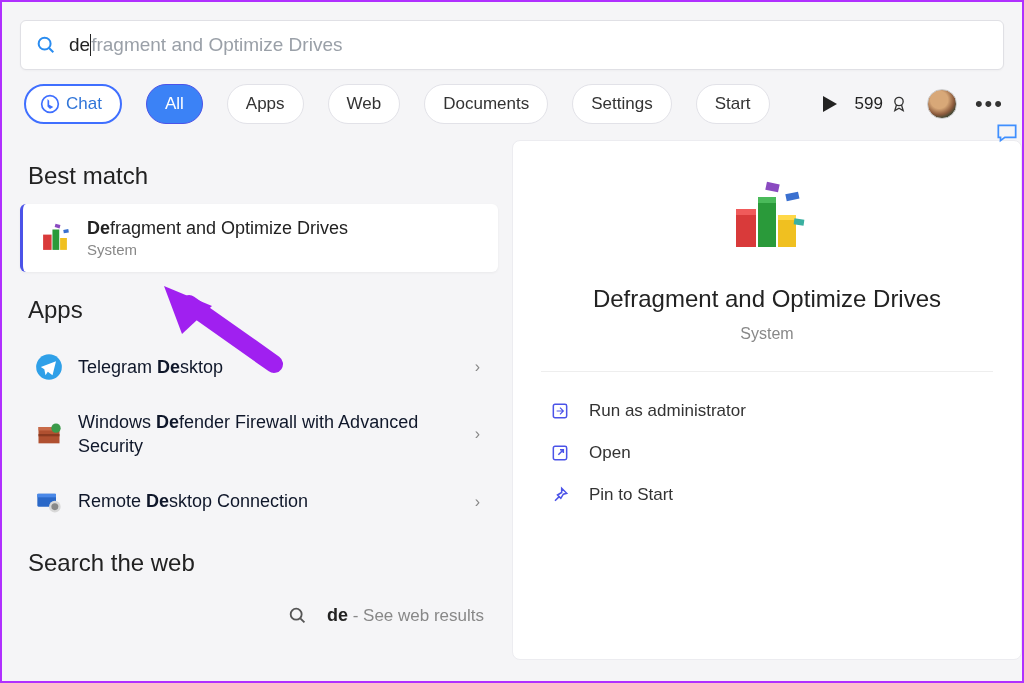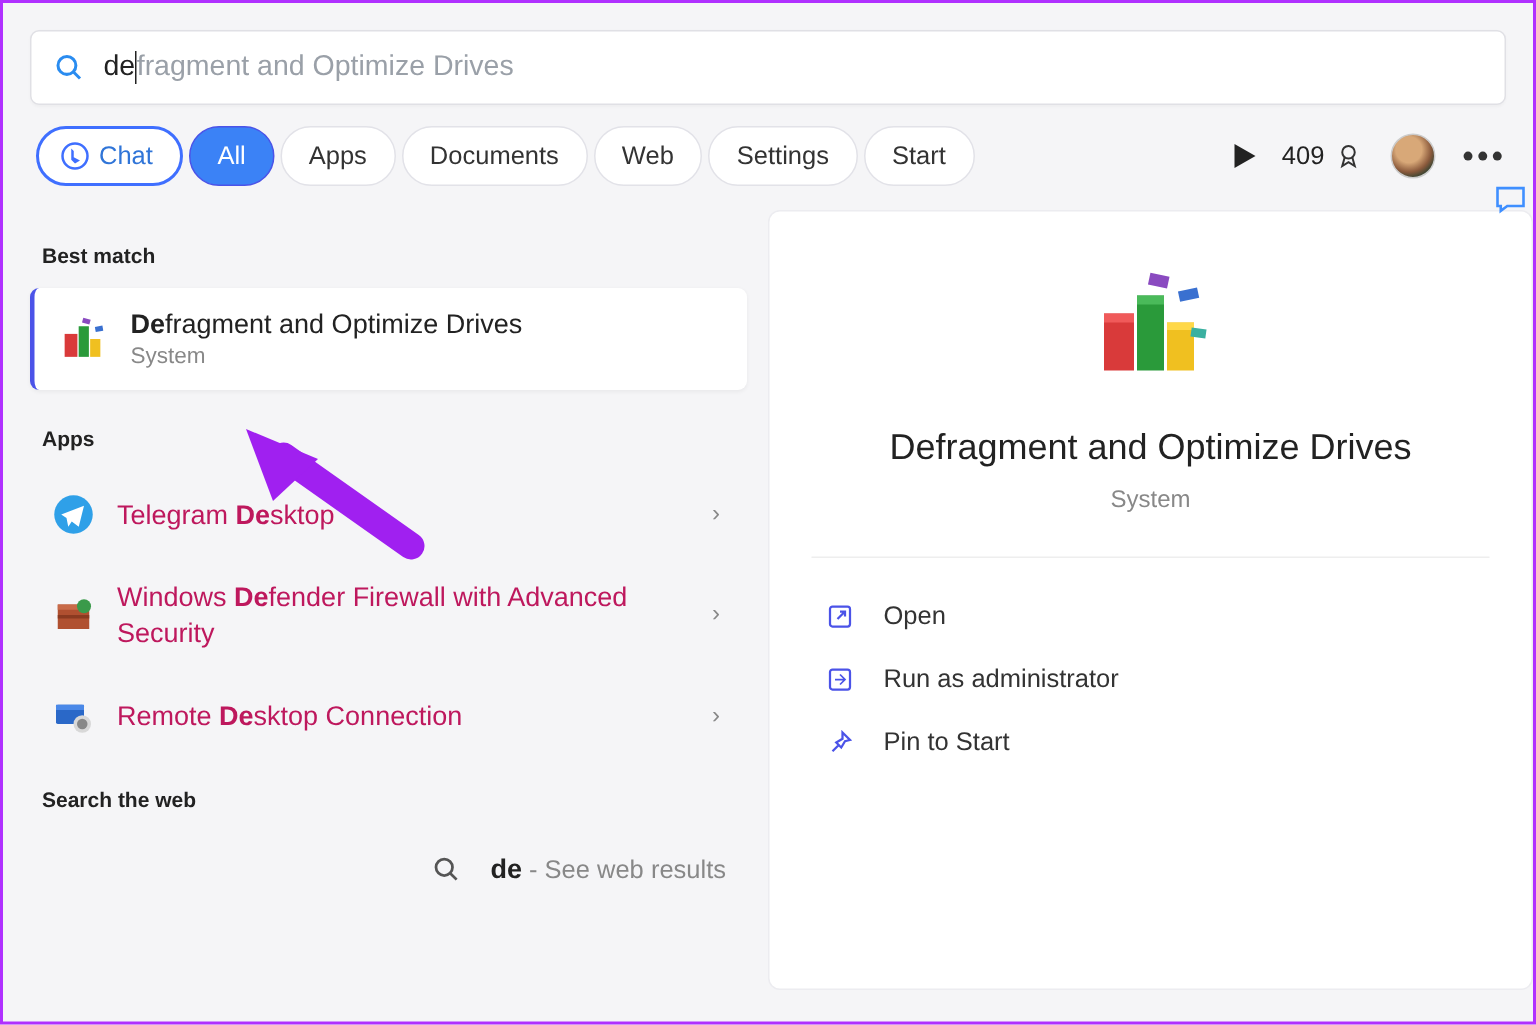--- a/index.html
+++ b/index.html
@@ -18,21 +18,21 @@
   }
   .search-bar svg { flex-shrink: 0; }
   .search-text { font-size: 19px; margin-left: 12px; display: flex; align-items: center; }
   .search-typed { color: #222; }
   .search-cursor { width: 1px; height: 22px; background: #222; display: inline-block; margin: 0 0px; }
   .search-auto { color: #9aa0a8; }
 
   .filter-row {
     display: flex;
     align-items: center;
-    gap: 4px;
+    gap: 24px;
     padding: 14px 18px 10px 22px;
   }
   .pill {
     display: inline-flex;
     align-items: center;
     justify-content: center;
     height: 40px;
     padding: 0 18px;
     border-radius: 999px;
     font-size: 17px;
@@ -52,21 +52,21 @@
   }
   .right-tools { margin-left: auto; display: flex; align-items: center; gap: 18px; }
   .play-icon { width:0;height:0;border-top:8px solid transparent;border-bottom:8px solid transparent;border-left:14px solid #222; cursor:pointer; }
   .reward { display:flex; align-items:center; gap:6px; font-size:17px; color:#222; cursor:pointer; }
   .avatar { width:30px;height:30px;border-radius:50%; background: radial-gradient(circle at 40% 35%, #d8a878 35%, #8b5a3c 60%, #2a4030 80%); border:1px solid #ccc; cursor:pointer; }
   .dots { font-size:22px; letter-spacing:2px; color:#333; cursor:pointer; }
   .chat-bubble { width:26px;height:26px; position:absolute; right:2px; top:118px; }
 
   .content { display:flex; padding: 0 0 0 18px; }
   .left { width: 478px; padding-top: 20px; }
-  .section-title { font-size: 14px; font-weight: 700; color: #222; padding: 8px 8px 14px 8px; }
+  .section-title { font-size: 24px; font-weight: 400; color: #222; padding: 8px 8px 14px 8px; }
 
   .best-match {
     background: #fff;
     border-radius: 6px;
     padding: 14px 14px 14px 14px;
     display: flex;
     align-items: center;
     gap: 14px;
     position: relative;
     box-shadow: 0 1px 3px rgba(0,0,0,0.05);
@@ -78,21 +78,21 @@
   .bm-text .bm-sub { font-size: 15px; color:#888; margin-top:2px; }
   .bm-title b { font-weight:600; }
 
   .app-item {
     display:flex; align-items:center; gap:14px;
     padding: 14px 18px 14px 14px;
     cursor:pointer;
     border-radius:6px;
   }
   .app-icon { width:30px;height:30px;display:flex;align-items:center;justify-content:center;flex-shrink:0; }
-  .app-label { font-size: 18px; color:#be185d; flex:1; line-height:1.35; }
+  .app-label { font-size: 18px; color:#0f172a; flex:1; line-height:1.35; }
   .app-label b { font-weight:600; }
   .chevron { color:#888; font-size:16px; }
 
   .web-item { display:flex; align-items:center; gap:14px; padding:10px 14px; cursor:pointer;justify-content:flex-end; }
   .web-label { font-size:18px; color:#222; }
   .web-sub { color:#888; font-size:17px; }
 
   .right-panel {
     margin-left: 14px;
     margin-top: 6px;
@@ -141,36 +141,36 @@
       </svg>
     <span>Chat</span>
   </div>
   <div class="pill active">
       <span>All</span>
     </div>
   <div class="pill">
       <span>Apps</span>
     </div>
   <div class="pill">
+      <span>Web</span>
+    </div>
+  <div class="pill">
       <span>Documents</span>
-    </div>
-  <div class="pill">
-      <span>Web</span>
     </div>
   <div class="pill">
       <span>Settings</span>
     </div>
   <div class="pill">
       <span>Start</span>
     </div>
 
   <div class="right-tools">
     <div class="play-icon"></div>
     <div class="reward">
-      <span>409</span>
+      <span>599</span>
       <svg width="20" height="20" viewBox="0 0 24 24" fill="none" stroke="#333" stroke-width="1.6">
           <circle cx="12" cy="9" r="5"></circle>
           <path d="M9 13l-2 7 5-3 5 3-2-7"></path>
         </svg>
     </div>
     <div class="avatar"></div>
     <div class="dots">•••</div>
   </div>
 </div>
 
@@ -265,33 +265,33 @@
       </svg>
       <div class="hero-title">Defragment and Optimize Drives</div>
       <div class="hero-sub">System</div>
     </div>
     <div class="hero-sep"></div>
 
     <div class="action">
       <span class="action-icon">
           <svg width="20" height="20" viewBox="0 0 24 24" fill="none" stroke="#4b53e8" stroke-width="1.8">
             <rect x="4" y="4" width="16" height="16" rx="2"></rect>
-            <path d="M10 14l6-6M12 8h4v4"></path>
+            <path d="M12 8l4 4-4 4M8 12h8" stroke-width="1.4"></path>
           </svg>
         </span>
-      <span>Open</span>
+      <span>Run as administrator</span>
     </div>
     <div class="action">
       <span class="action-icon">
           <svg width="20" height="20" viewBox="0 0 24 24" fill="none" stroke="#4b53e8" stroke-width="1.8">
             <rect x="4" y="4" width="16" height="16" rx="2"></rect>
-            <path d="M12 8l4 4-4 4M8 12h8" stroke-width="1.4"></path>
+            <path d="M10 14l6-6M12 8h4v4"></path>
           </svg>
         </span>
-      <span>Run as administrator</span>
+      <span>Open</span>
     </div>
     <div class="action">
       <span class="action-icon">
           <svg width="20" height="20" viewBox="0 0 24 24" fill="none" stroke="#4b53e8" stroke-width="1.8">
             <path d="M14 4l6 6-4 1-3 5-2-2-5 5 5-5-2-2 5-3z"></path>
           </svg>
         </span>
       <span>Pin to Start</span>
     </div>
   </div>

